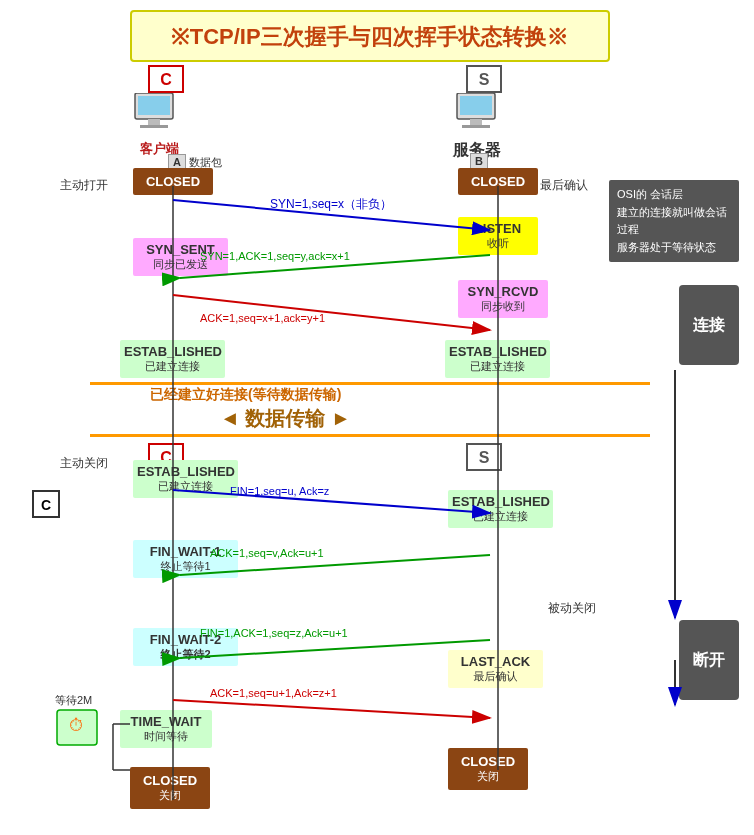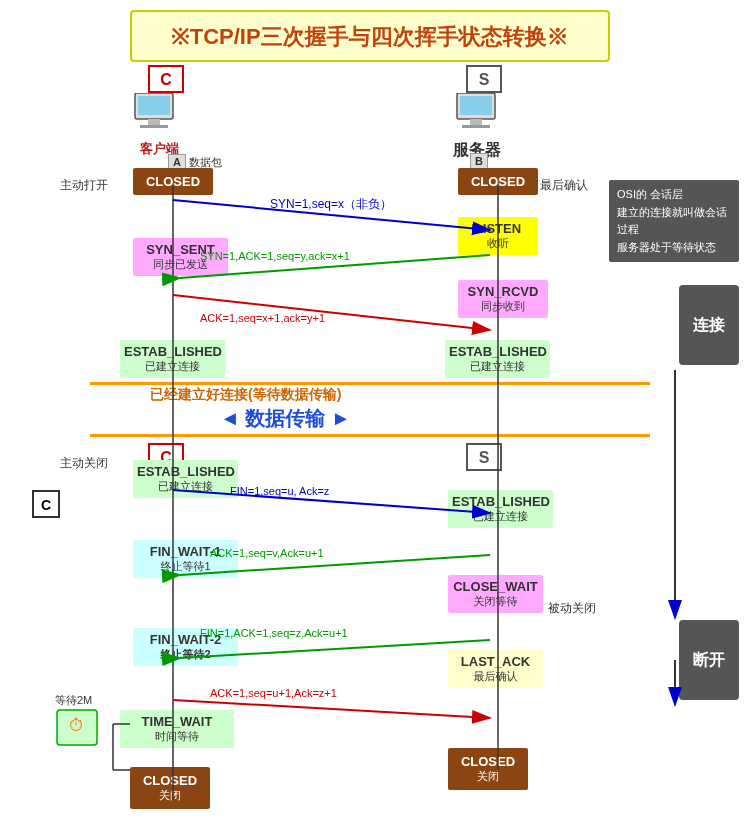--- a/index.html
+++ b/index.html
@@ -168,21 +168,21 @@
 
   <div class="state-box state-estab" style="left:445px;top:340px;width:105px;padding:4px;">
     <div>ESTAB_LISHED</div>
     <div style="font-size:11px;font-weight:normal;">已建立连接</div>
   </div>
 
   <div style="position:absolute;left:90px;top:382px;width:560px;height:3px;background:#ff9900;"></div>
 
   <div style="position:absolute;left:150px;top:386px;font-size:14px;color:#cc6600;font-weight:bold;">已经建立好连接(等待数据传输)</div>
 
-  <div style="position:absolute;left:220px;top:405px;font-size:20px;font-weight:bold;color:#1d4ed8;">◄ 数据传输 ►</div>
+  <div style="position:absolute;left:220px;top:405px;font-size:20px;font-weight:bold;color:#a16207;">◄ 数据传输 ►</div>
 
   <div style="position:absolute;left:90px;top:434px;width:560px;height:3px;background:#ff9900;"></div>
 
   <div style="position:absolute; left:148px; top:443px; width:36px; height:28px; border:2px solid #cc0000; background:white; text-align:center; line-height:26px; font-weight:bold; font-size:16px; color:#cc0000;">C</div>
 
   <div style="position:absolute; left:466px; top:443px; width:36px; height:28px; border:2px solid #555; background:white; text-align:center; line-height:26px; font-weight:bold; font-size:16px; color:#555;">S</div>
 
   <div style="position:absolute;left:60px;top:455px;font-size:12px;color:#333;">主动关闭</div>
 
   <div class="c-label-box" style="left:32px;top:490px;">C</div>
@@ -195,45 +195,41 @@
   <div class="state-box state-estab" style="left:448px;top:490px;width:105px;padding:4px;">
     <div>ESTAB_LISHED</div>
     <div style="font-size:11px;font-weight:normal;">已建立连接</div>
   </div>
 
   <div class="state-box state-fin-wait" style="left:133px;top:540px;width:105px;padding:4px;">
     <div>FIN_WAIT-1</div>
     <div style="font-size:11px;font-weight:normal;">终止等待1</div>
   </div>
 
-  <div class="state-box state-close-wait" style="left:448px;top:575px;width:95px;padding:4px;">
-    <div>CLOSE_WAIT</div>
-    <div style="font-size:11px;font-weight:normal;">关闭等待</div>
-  </div>
 
   <div style="position:absolute;left:548px;top:600px;font-size:12px;color:#333;">被动关闭</div>
 
   <div class="state-box state-fin-wait" style="left:133px;top:628px;width:105px;padding:4px;">
     <div>FIN_WAIT-2</div>
     <div style="font-size:11px;font-weight:bold;">终止等待2</div>
   </div>
 
   <div class="state-box state-last-ack" style="left:448px;top:650px;width:95px;padding:4px;">
     <div>LAST_ACK</div>
     <div style="font-size:11px;font-weight:normal;">最后确认</div>
   </div>
 
   <div style="position:absolute;left:55px;top:693px;font-size:11px;color:#333;text-align:center;">等待2M</div>
 
   <svg style="position:absolute;left:55px;top:708px;" width="45" height="40">
     <rect x="2" y="2" width="40" height="35" rx="3" fill="#ccffcc" stroke="#00aa00" stroke-width="1.5"></rect>
     <text x="21" y="23" text-anchor="middle" font-size="18" fill="#ff6600">⏱</text>
   </svg>
 
-  <div class="state-box state-time-wait" style="left:120px;top:710px;width:114px;padding:4px;">
+  <div class="state-box state-time-wait" style="left:120px;top:710px;width:92px;padding:4px;">
     <div>TIME_WAIT</div>
     <div style="font-size:11px;font-weight:normal;">时间等待</div>
   </div>
 
   <div class="state-box state-closed" style="left:130px;top:767px;width:80px;padding:6px 8px;">
     <div>CLOSED</div>
     <div style="font-size:11px;font-weight:normal;">关闭</div>
   </div>
 
   <div class="state-box state-closed" style="left:448px;top:748px;width:80px;padding:6px 8px;">

